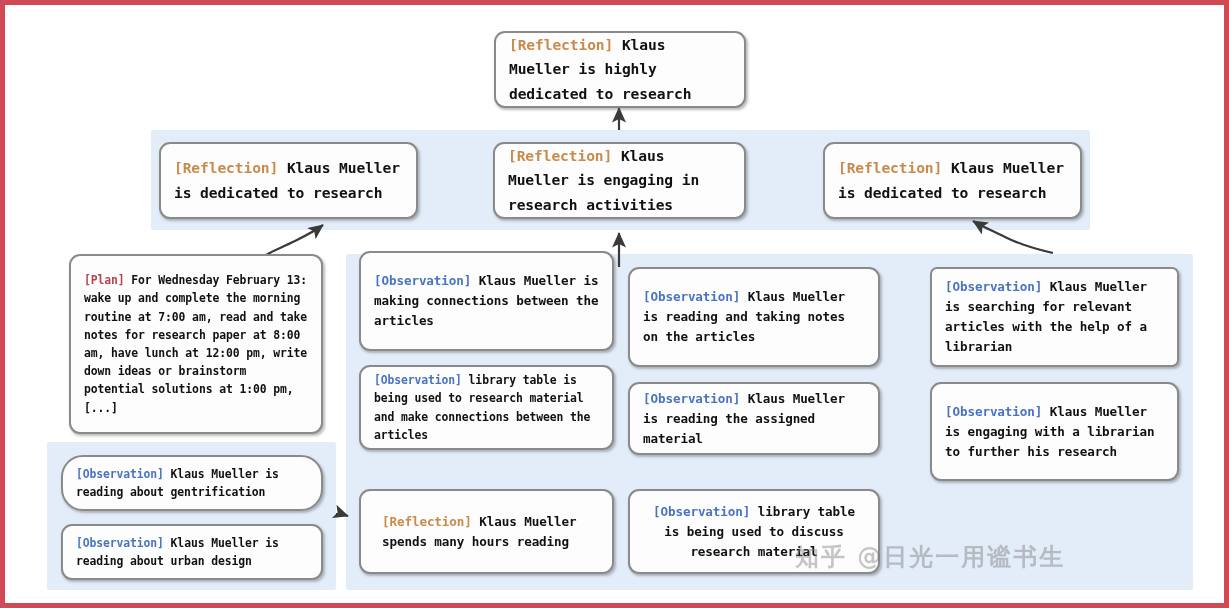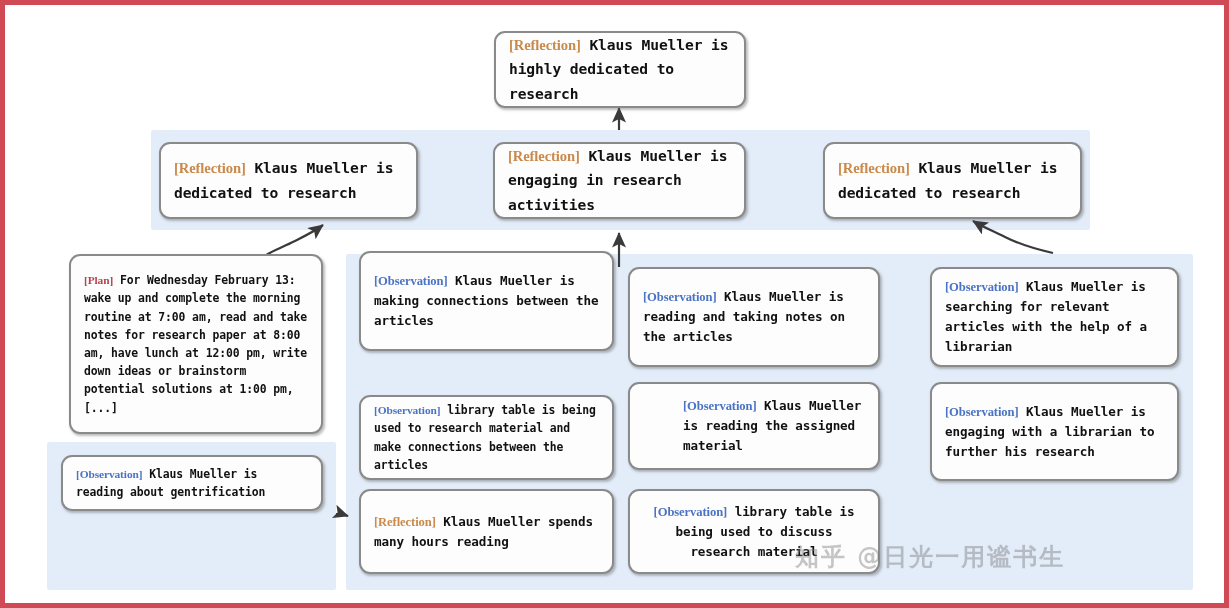--- a/index.html
+++ b/index.html
@@ -39,21 +39,21 @@
     flex-direction:column;
     justify-content:center;
     overflow:hidden;
   }
   .node .txt{
     display:block;
     padding:0 13px;
     white-space:pre-wrap;
     word-break:normal;
   }
-  .tag{font-weight:bold;font-family:Liberation Serif, serif;}
+  .tag{font-weight:bold;}
   .tag-reflection{color:#c98a4b;}
   .tag-observation{color:#4a73c4;}
   .tag-plan{color:#b6434f;}
 
   .fs15{font-size:14.6px;line-height:24.5px;}
   .fs13{font-size:12.6px;line-height:20.0px;}
   .fs12{font-size:11.4px;line-height:18.2px;}
 
   svg.arrows{position:absolute;left:0;top:0;width:1229px;height:608px;pointer-events:none;}
 
@@ -111,50 +111,53 @@
     </div>
 
     <div class="node fs15" style="left:818px;top:137px;width:259px;height:77px;">
       <span class="txt"><span class="tag tag-reflection">[Reflection]</span><span> Klaus Mueller is dedicated to research</span></span>
     </div>
 
     <div class="node fs12" style="left:64px;top:249px;width:254px;height:180px;">
       <span class="txt"><span class="tag tag-plan">[Plan]</span><span> For Wednesday February 13: wake up and complete the morning routine at 7:00 am, read and take notes for research paper at 8:00 am, have lunch at 12:00 pm, write down ideas or brainstorm potential solutions at 1:00 pm, [...]</span></span>
     </div>
 
-    <div class="node fs12" style="left:56px;top:450px;width:262px;height:56px;">
+    <div class="node fs12" style="left:56px;top:450px;width:262px;height:56px;border-radius:22px;">
       <span class="txt"><span class="tag tag-observation">[Observation]</span><span> Klaus Mueller is reading about gentrification</span></span>
     </div>
 
+    <div class="node fs12" style="left:56px;top:519px;width:262px;height:56px;">
+      <span class="txt"><span class="tag tag-observation">[Observation]</span><span> Klaus Mueller is reading about urban design</span></span>
+    </div>
 
     <div class="node fs13" style="left:354px;top:246px;width:255px;height:100px;">
       <span class="txt"><span class="tag tag-observation">[Observation]</span><span> Klaus Mueller is making connections between the articles</span></span>
     </div>
 
-    <div class="node fs12" style="left:354px;top:390px;width:255px;height:85px;">
+    <div class="node fs12" style="left:354px;top:360px;width:255px;height:85px;">
       <span class="txt"><span class="tag tag-observation">[Observation]</span><span> library table is being used to research material and make connections between the articles</span></span>
     </div>
 
-    <div class="node fs13" style="left:354px;top:484px;width:255px;height:85px;">
+    <div class="node fs13" style="left:354px;top:484px;width:255px;height:85px;padding-left:8px;">
       <span class="txt"><span class="tag tag-reflection">[Reflection]</span><span> Klaus Mueller spends many hours reading</span></span>
     </div>
 
     <div class="node fs13" style="left:623px;top:262px;width:252px;height:100px;align-items:center;">
       <span class="txt"><span class="tag tag-observation">[Observation]</span><span> Klaus Mueller is reading and taking notes on the articles</span></span>
     </div>
 
-    <div class="node fs13" style="left:623px;top:377px;width:252px;height:88px;padding-left:40px;">
+    <div class="node fs13" style="left:623px;top:377px;width:252px;height:73px;">
       <span class="txt"><span class="tag tag-observation">[Observation]</span><span> Klaus Mueller is reading the assigned material</span></span>
     </div>
 
     <div class="node fs13" style="left:623px;top:484px;width:252px;height:85px;text-align:center;">
       <span class="txt"><span class="tag tag-observation">[Observation]</span><span> library table is being used to discuss research material</span></span>
     </div>
 
-    <div class="node fs13" style="left:925px;top:262px;width:249px;height:100px;">
+    <div class="node fs13" style="left:925px;top:262px;width:249px;height:100px;border-radius:7px;">
       <span class="txt"><span class="tag tag-observation">[Observation]</span><span> Klaus Mueller is searching for relevant articles with the help of a librarian</span></span>
     </div>
 
     <div class="node fs13" style="left:925px;top:377px;width:249px;height:99px;">
       <span class="txt"><span class="tag tag-observation">[Observation]</span><span> Klaus Mueller is engaging with a librarian to further his research</span></span>
     </div>
 
 
     <div id="watermark">知乎 @日光一用谧书生</div>
 

